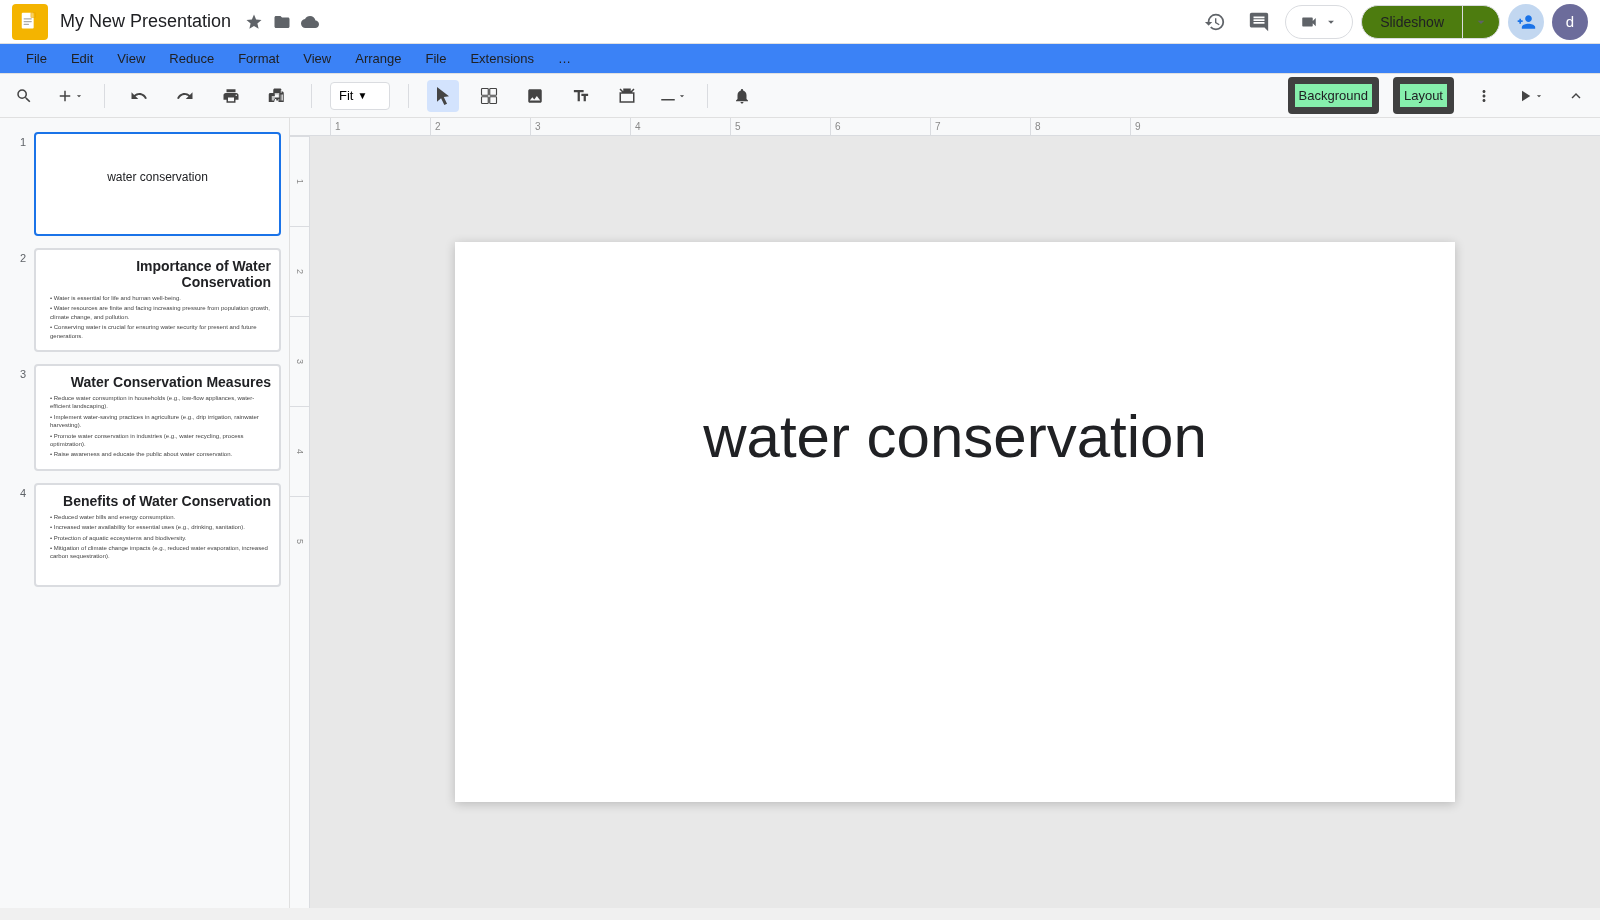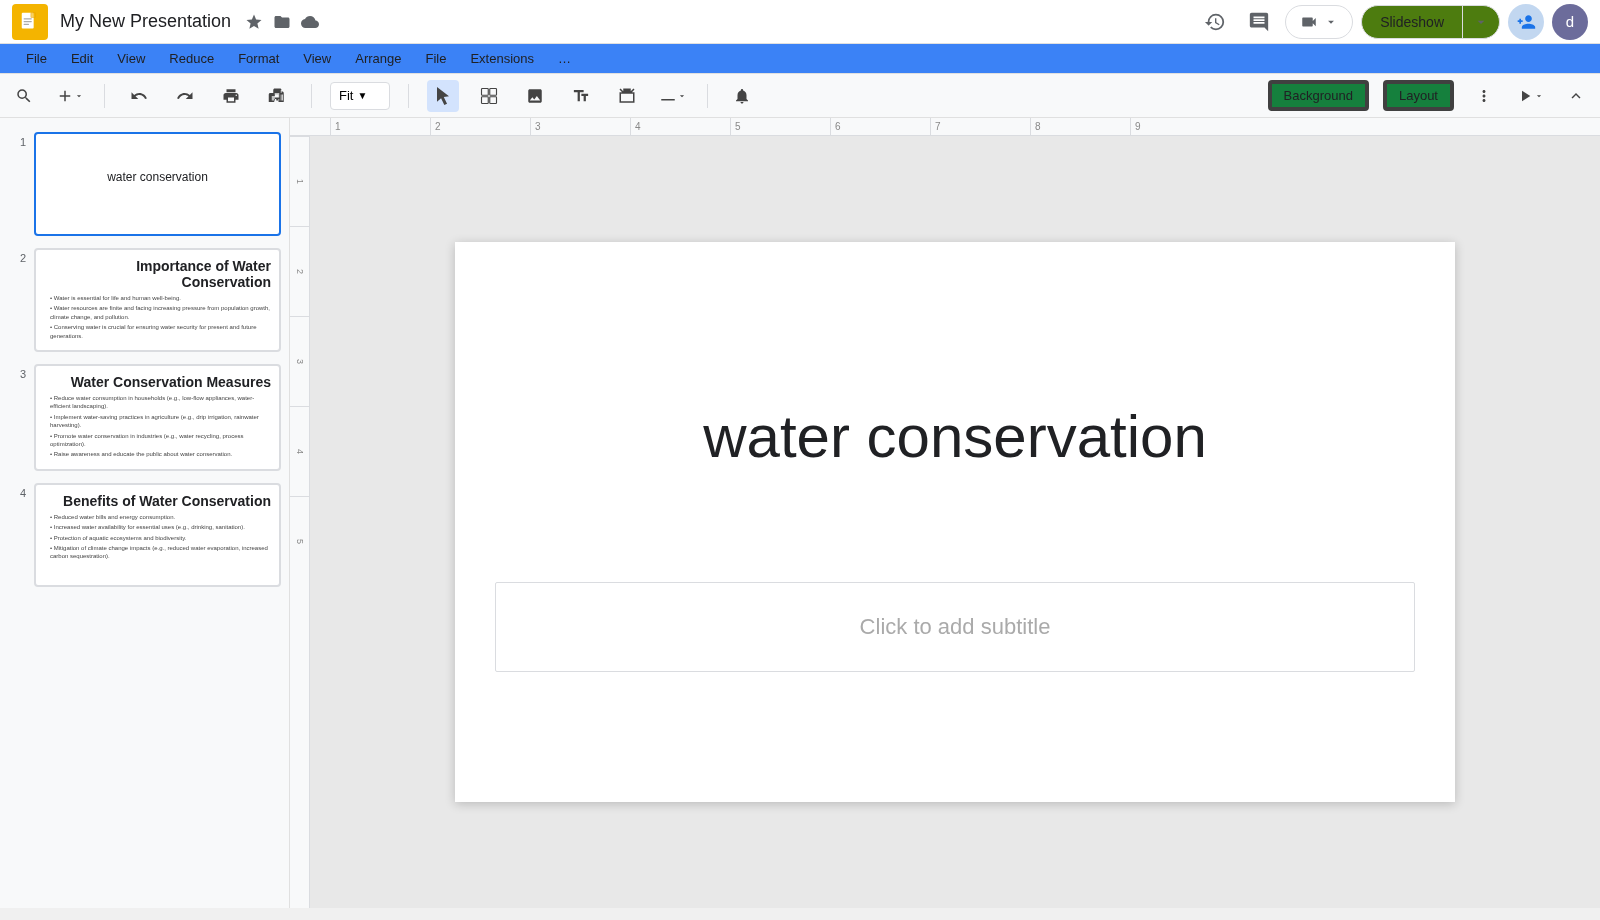--- a/index.html
+++ b/index.html
@@ -73,22 +73,22 @@
     }
     .tb-btn svg { width: 18px; height: 18px; fill: #444; }
     .tb-btn.active { background: #d3e3fd; }
     .tb-divider { width: 1px; height: 24px; background: #dadce0; margin: 0 4px; }
     .tb-zoom {
       display: flex; align-items: center; border: 1px solid #dadce0; border-radius: 4px;
       padding: 0 8px; height: 28px; font-size: 13px; cursor: pointer; background: #fff; min-width: 60px;
     }
     .tb-zoom-arrow { margin-left: 4px; font-size: 10px; }
     .tb-text-btn {
-      padding: 4px 12px; font-size: 13px; border: 4px solid #404040; border-radius: 4px;
-      cursor: pointer; background: #15803d; color: #202124; white-space: nowrap;
+      padding: 4px 4px; font-size: 13px; border: 7px solid #404040; border-radius: 4px;
+      cursor: pointer; background: #86efac; color: #202124; white-space: nowrap;
     }
 
     
     .main-area {
       display: flex; height: calc(920px - 56px - 30px - 44px);
     }
 
     
     .slides-sidebar {
       width: 290px; background: #f8f9fa; border-right: 1px solid #e0e0e0;
@@ -430,20 +430,17 @@
       <div class="ruler-v">
         <div class="ruler-v-mark">1</div>
         <div class="ruler-v-mark">2</div>
         <div class="ruler-v-mark">3</div>
         <div class="ruler-v-mark">4</div>
         <div class="ruler-v-mark">5</div>
       </div>
 
       <div class="slide-canvas">
         <div class="slide-main-title">water conservation</div>
-        <div class="slide-subtitle-box">
-          <span class="slide-subtitle-placeholder">Click to add subtitle</span>
-        </div>
       </div>
     </div>
   </div>
 
 </div>
 
 </body></html>

